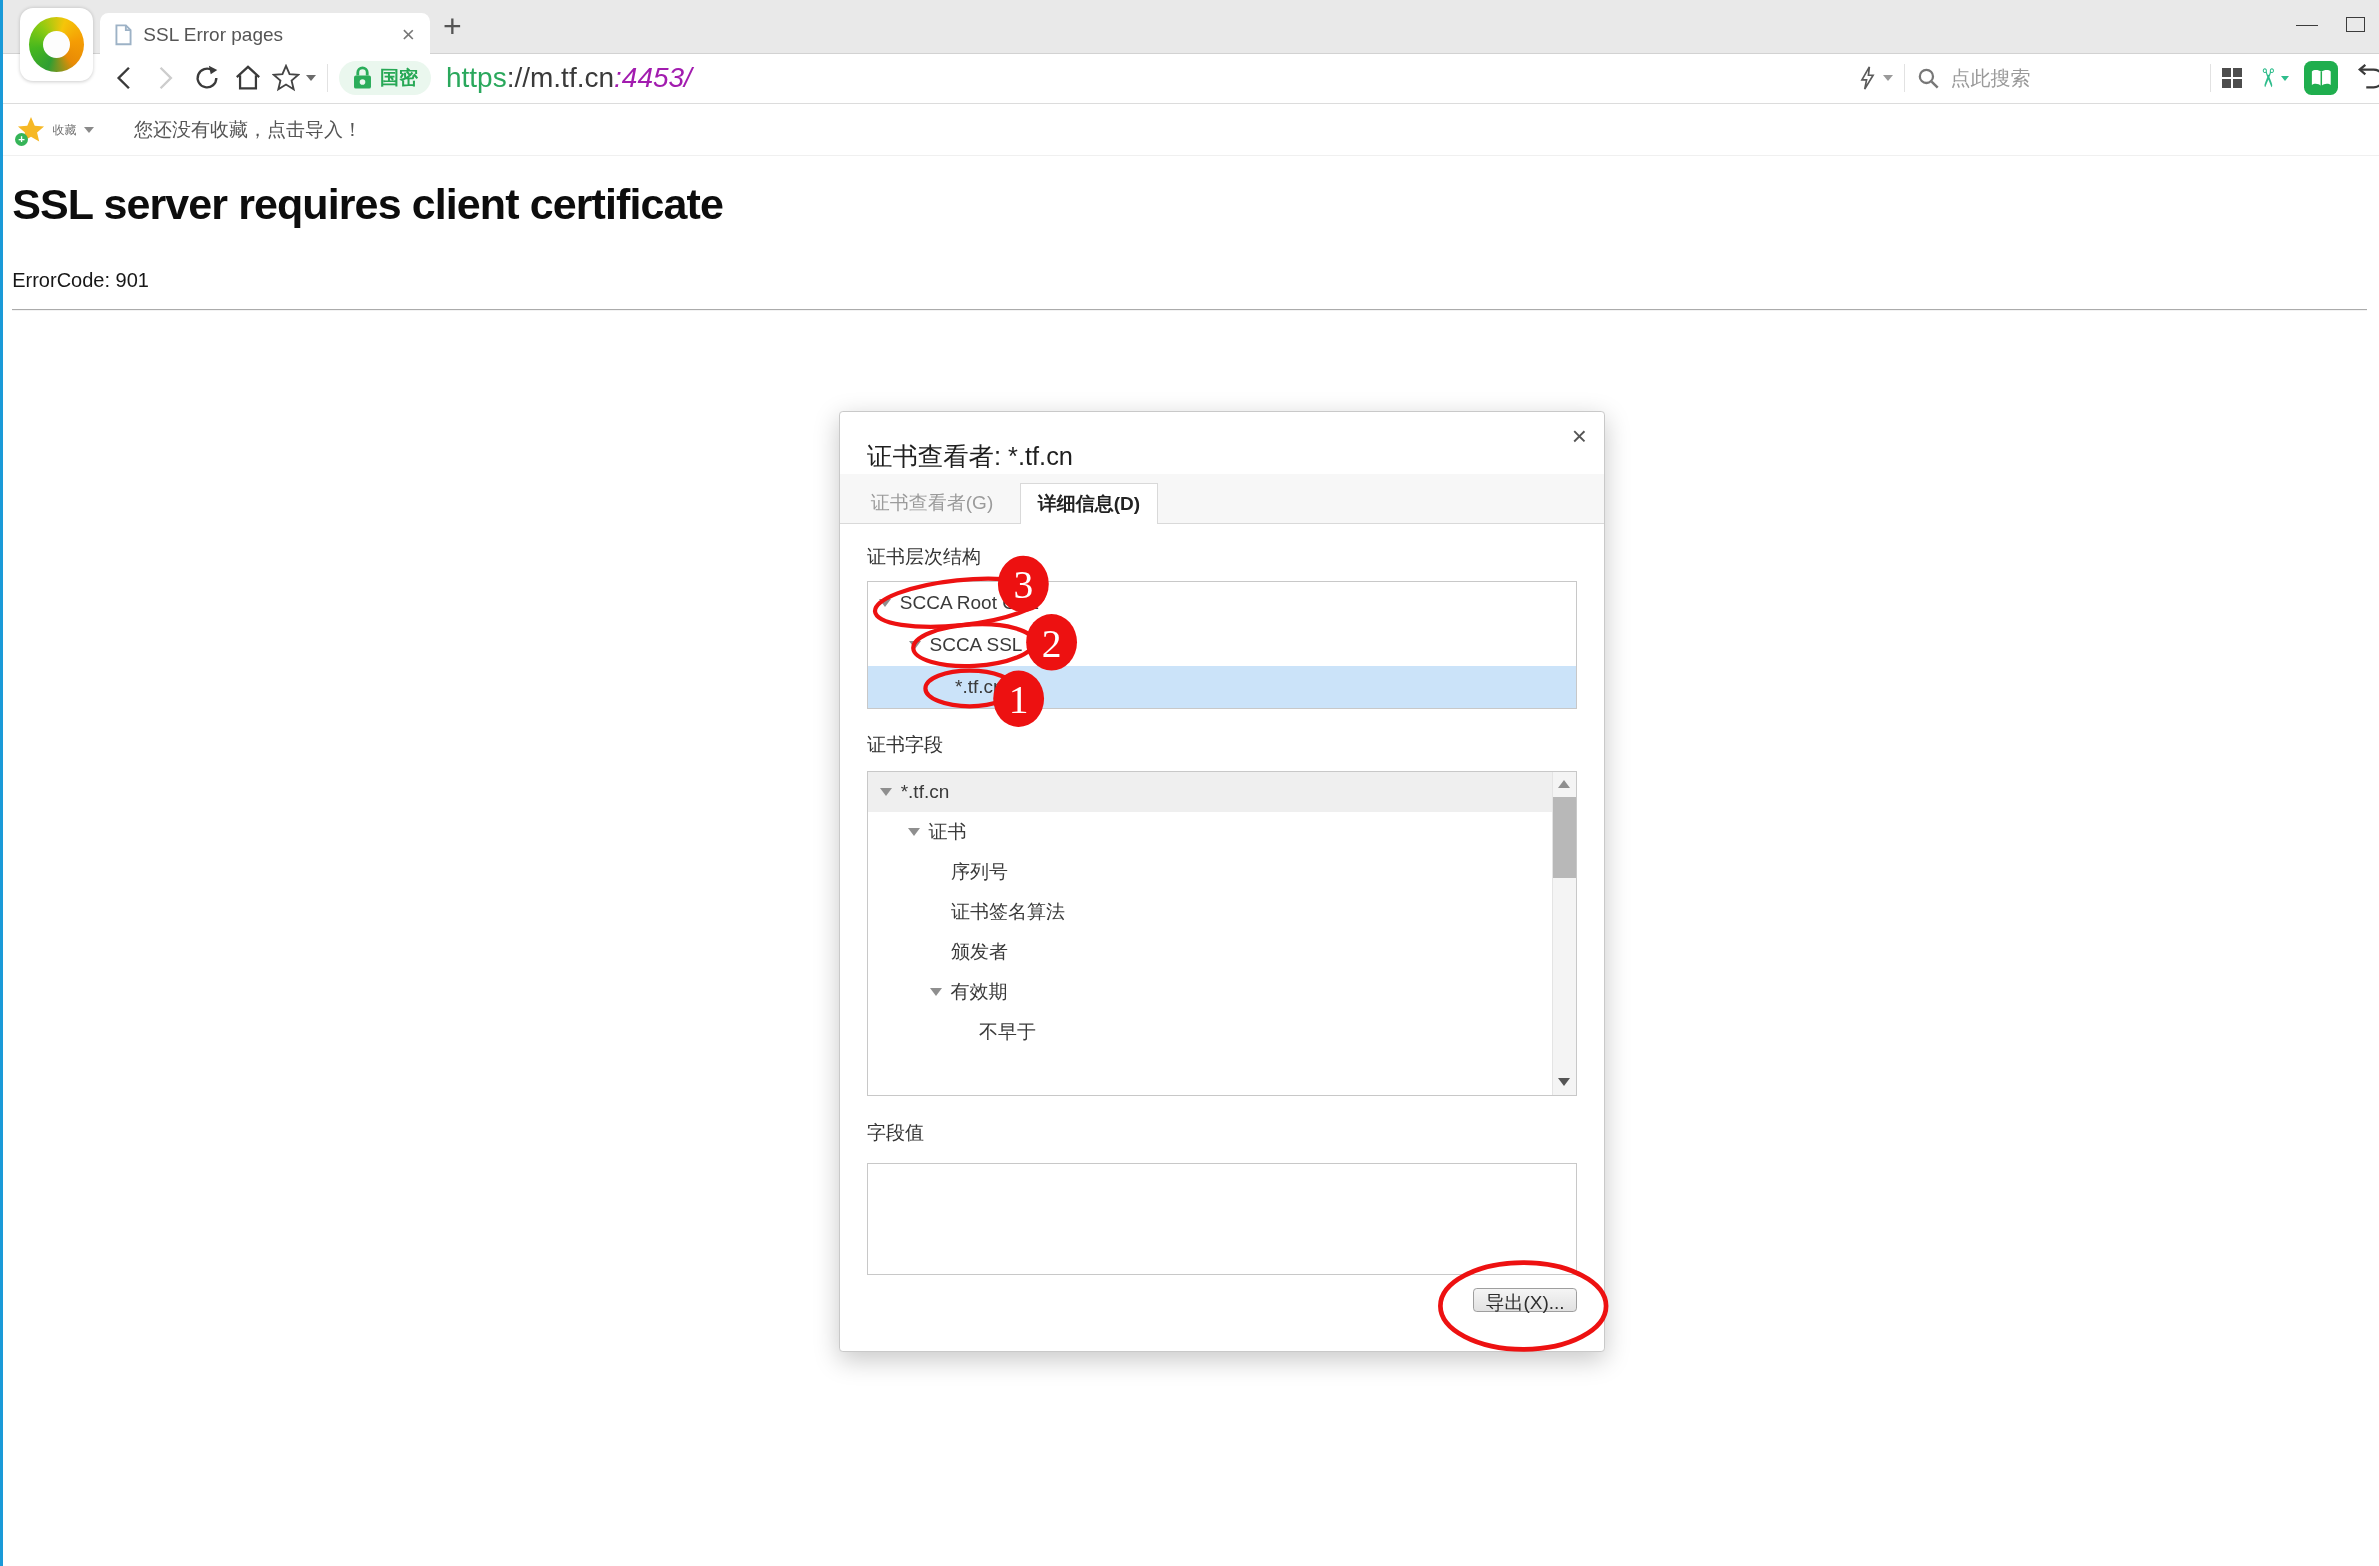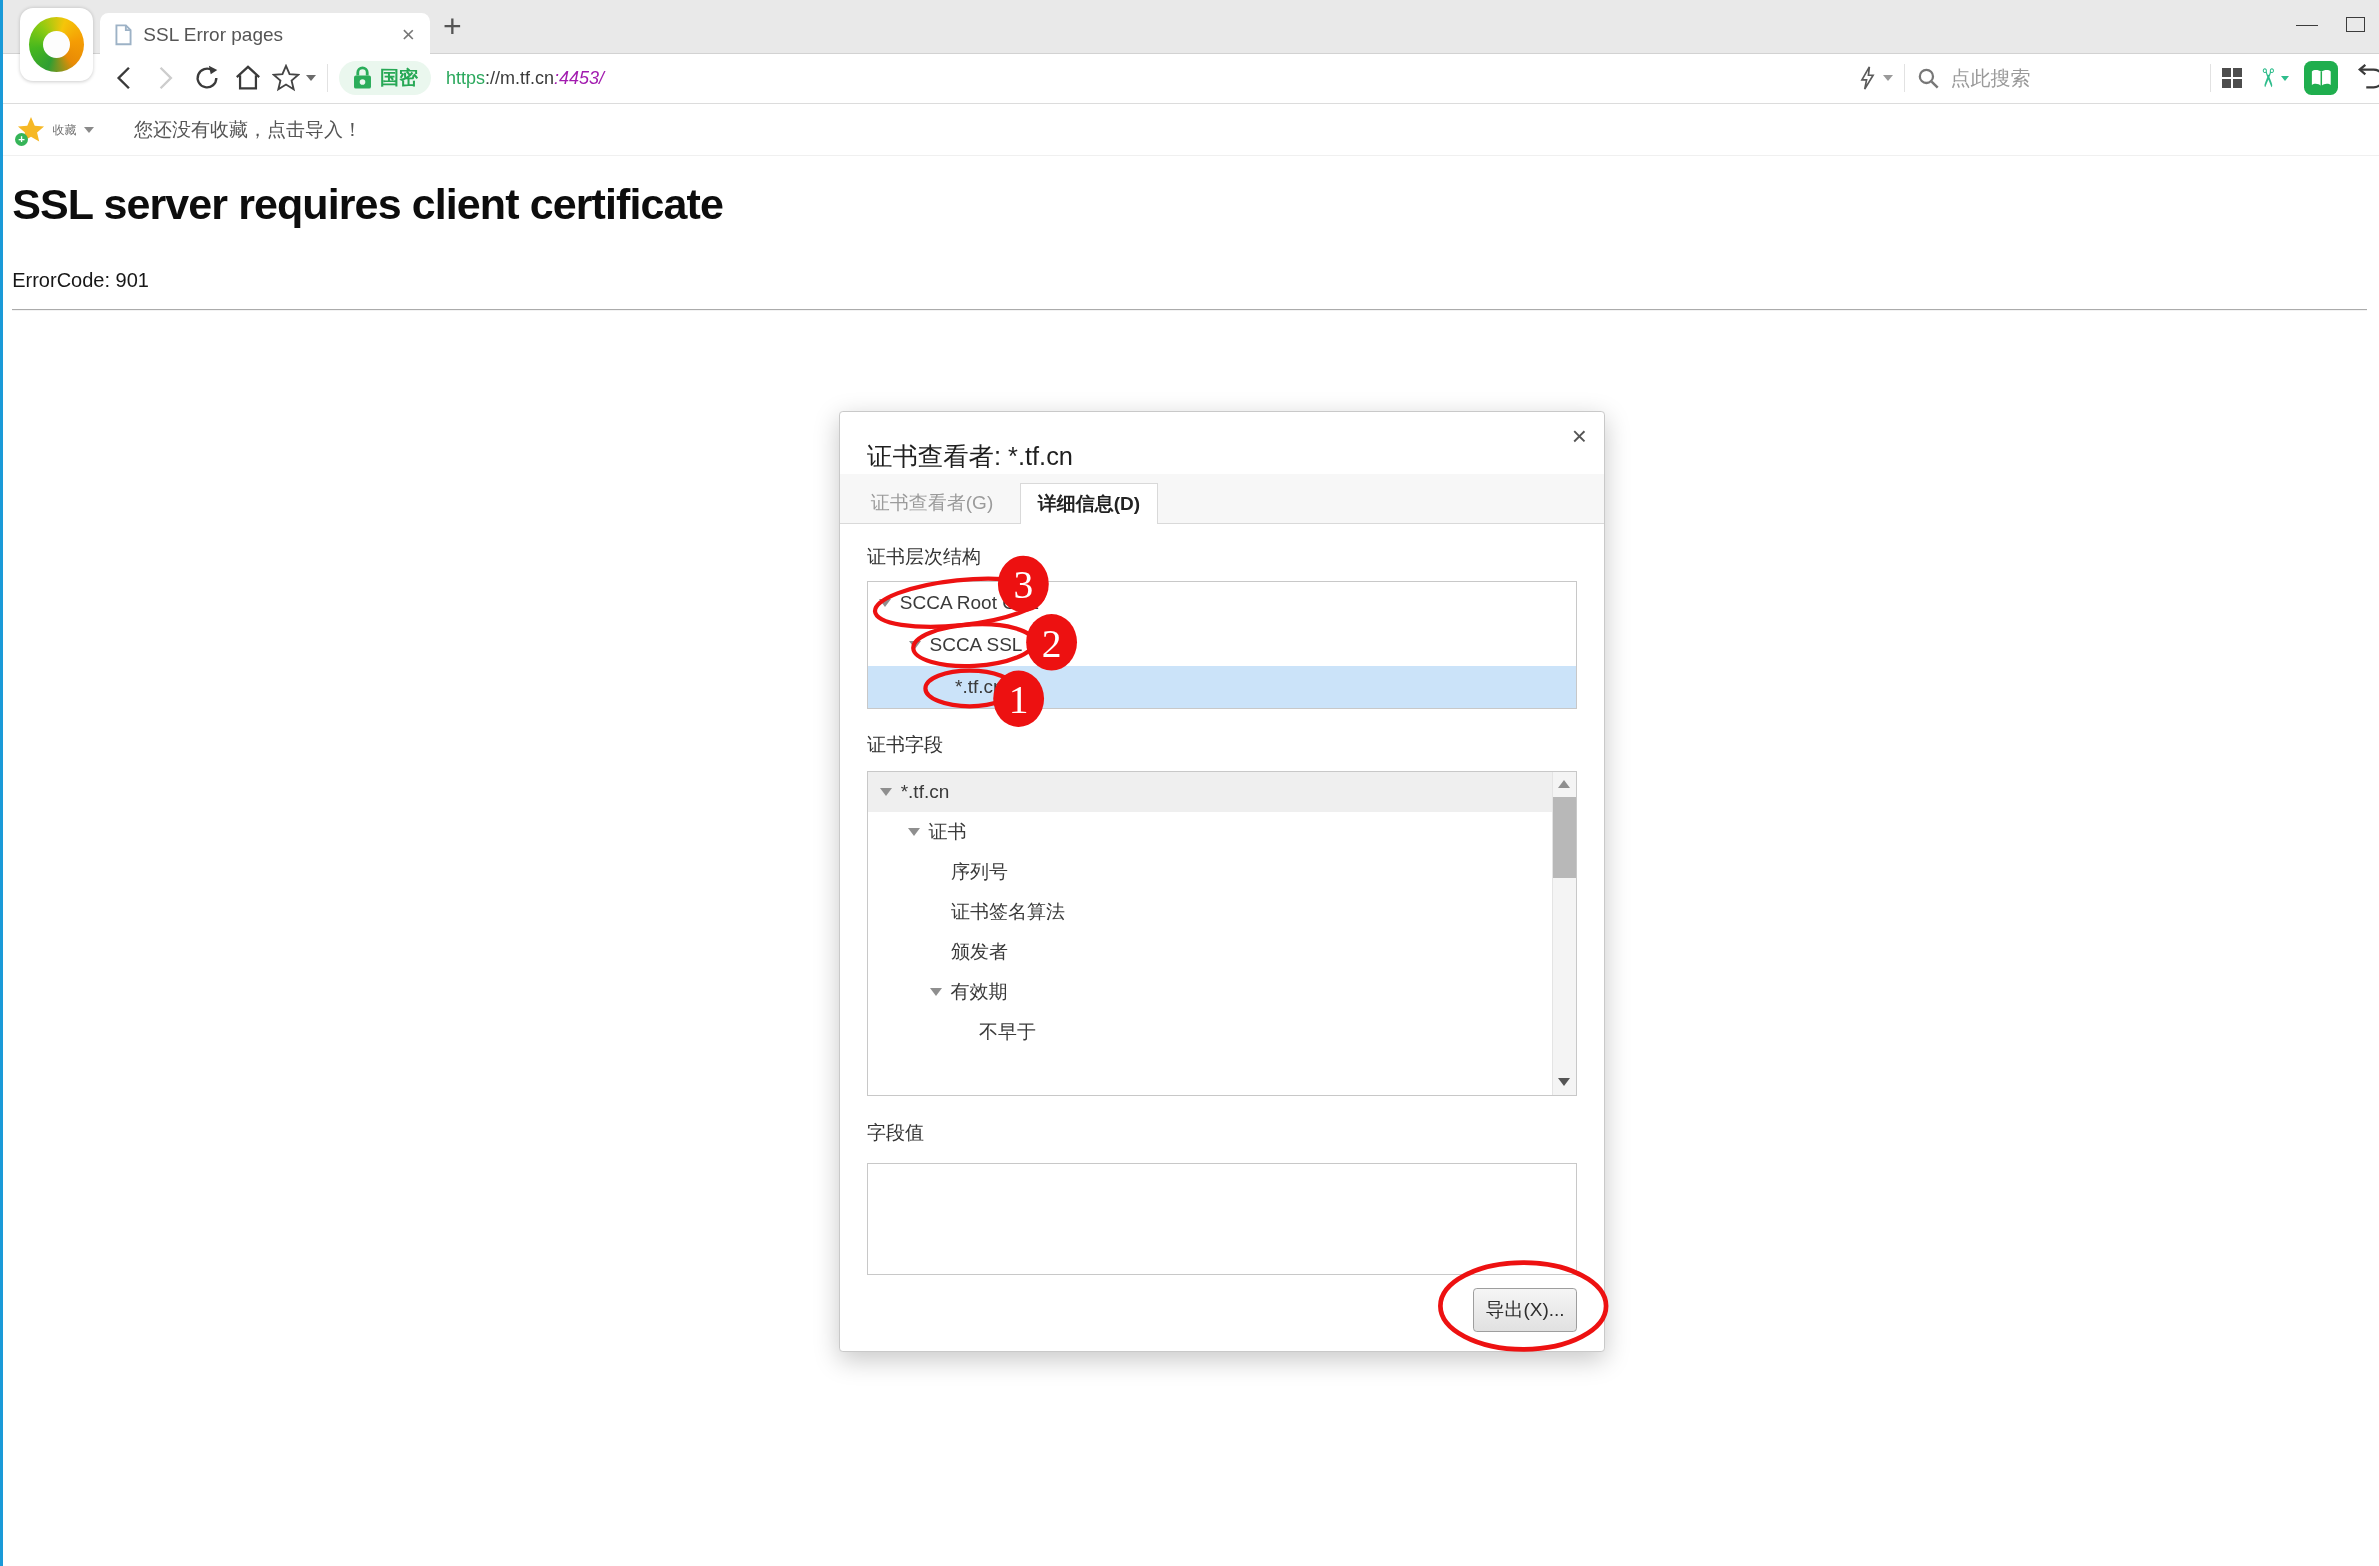--- a/index.html
+++ b/index.html
@@ -29,21 +29,21 @@
 
   
   .toolbar{position:absolute;top:53px;left:0;right:0;height:51px;background:#fff;border-bottom:0.9px solid #dcdcdc;
     display:flex;align-items:center;box-sizing:border-box;padding-left:104px;z-index:15;}
   .nav-btn{width:41px;display:flex;align-items:center;justify-content:center;cursor:pointer;flex:0 0 auto;}
   .caret-down{width:0;height:0;border-left:5.6px solid transparent;border-right:5.6px solid transparent;border-top:6.6px solid #6b6b6b;margin-left:1.9px;}
   .vsep{width:0.9px;height:28px;background:#e2e2e2;margin:0 11.3px;flex:0 0 auto;}
   .secure-pill{height:34px;border-radius:17px;background:#eaf7ee;display:flex;align-items:center;gap:6.6px;
     padding:0 13px;flex:0 0 auto;cursor:pointer;}
   .secure-pill .txt{font-size:19px;font-weight:bold;color:#27a855;}
-  .urlbox{flex:1;display:flex;align-items:flex-end;margin-left:15px;font-size:18px;white-space:nowrap;overflow:hidden;cursor:text;}
+  .urlbox{flex:1;display:flex;align-items:flex-end;margin-left:15px;font-size:28px;white-space:nowrap;overflow:hidden;cursor:text;}
   .url-scheme{color:#2aa85c;}
   .url-host{color:#3a3a3a;}
   .url-port{color:#a21caf;font-style:italic;}
   .searchbox{width:282px;display:flex;align-items:center;gap:11.3px;flex:0 0 auto;cursor:text;}
   .search-ph{font-size:20px;color:#9a9a9a;}
   .grid-icon{display:grid;grid-template-columns:8.5px 8.5px;grid-template-rows:8.5px 8.5px;gap:2.8px;cursor:pointer;flex:0 0 auto;}
   .grid-icon span{background:#4d4d4d;}
   .scissors{font-size:25.4px;color:#2fbd8c;transform:rotate(90deg);display:inline-block;cursor:pointer;}
   .caret-sm{width:0;height:0;border-left:4.7px solid transparent;border-right:4.7px solid transparent;border-top:5.6px solid #2fbd8c;margin-left:2.8px;}
   .book-app{width:34px;height:34px;border-radius:7.5px;background:#1fae4e;display:flex;align-items:center;justify-content:center;cursor:pointer;flex:0 0 auto;}
@@ -100,21 +100,21 @@
   .f-ind2{padding-left:62px;}
   .f-ind3{padding-left:111px;}
   .scrollbar{position:absolute;right:0;top:0;bottom:0;width:24.5px;background:#f4f4f4;border-left:0.9px solid #e4e4e4;box-sizing:border-box;}
   .sb-up{position:absolute;top:8.5px;left:5.6px;width:0;height:0;border-left:6.6px solid transparent;border-right:6.6px solid transparent;
     border-bottom:8.5px solid #8f8f8f;cursor:pointer;}
   .sb-down{position:absolute;bottom:8.5px;left:5.6px;width:0;height:0;border-left:6.6px solid transparent;border-right:6.6px solid transparent;
     border-top:8.5px solid #555;cursor:pointer;}
   .sb-thumb{position:absolute;left:0;right:0;top:25.4px;height:81px;background:#b8b8b8;cursor:grab;}
   .valuebox{margin-top:17px;height:112px;}
   .export-row{margin-top:12.2px;display:flex;justify-content:flex-end;}
-  .export-btn{width:104px;height:44px;border:0.9px solid #9e9e9e;border-radius:3.8px;
+  .export-btn{width:104px;height:24px;border:0.9px solid #9e9e9e;border-radius:3.8px;
     background:linear-gradient(#f5f5f5,#e1e1e1);font-size:19px;color:#2e2e2e;cursor:pointer;
     font-family:"Liberation Sans","DejaVu Sans",sans-serif;}
 
   
   .overlay{position:absolute;left:0;top:0;width:2379px;height:1567px;z-index:50;pointer-events:none;}
   .badge-num{font-family:"Liberation Serif","DejaVu Serif",serif;font-size:42px;fill:#fff;}
 
   svg{display:block;}
 </style>
 </head>

